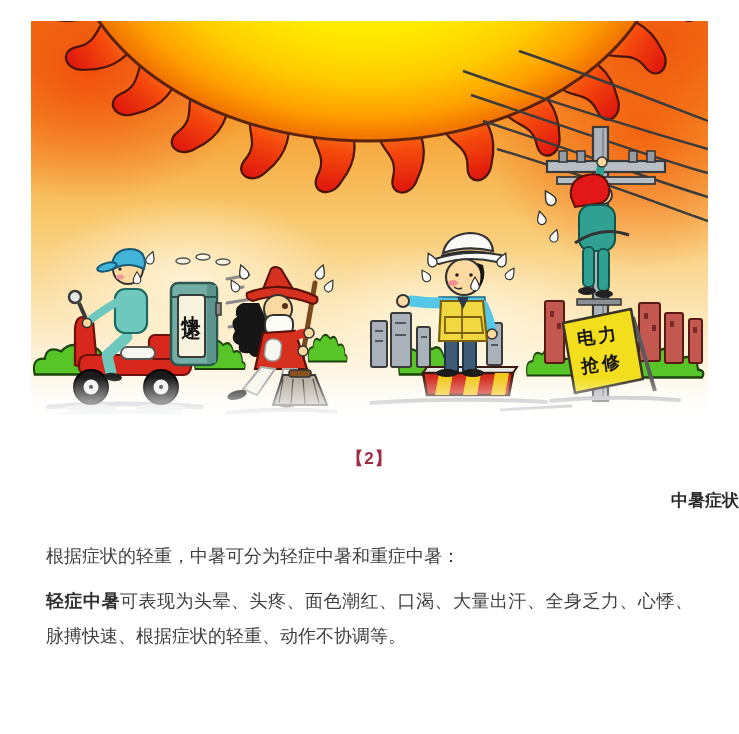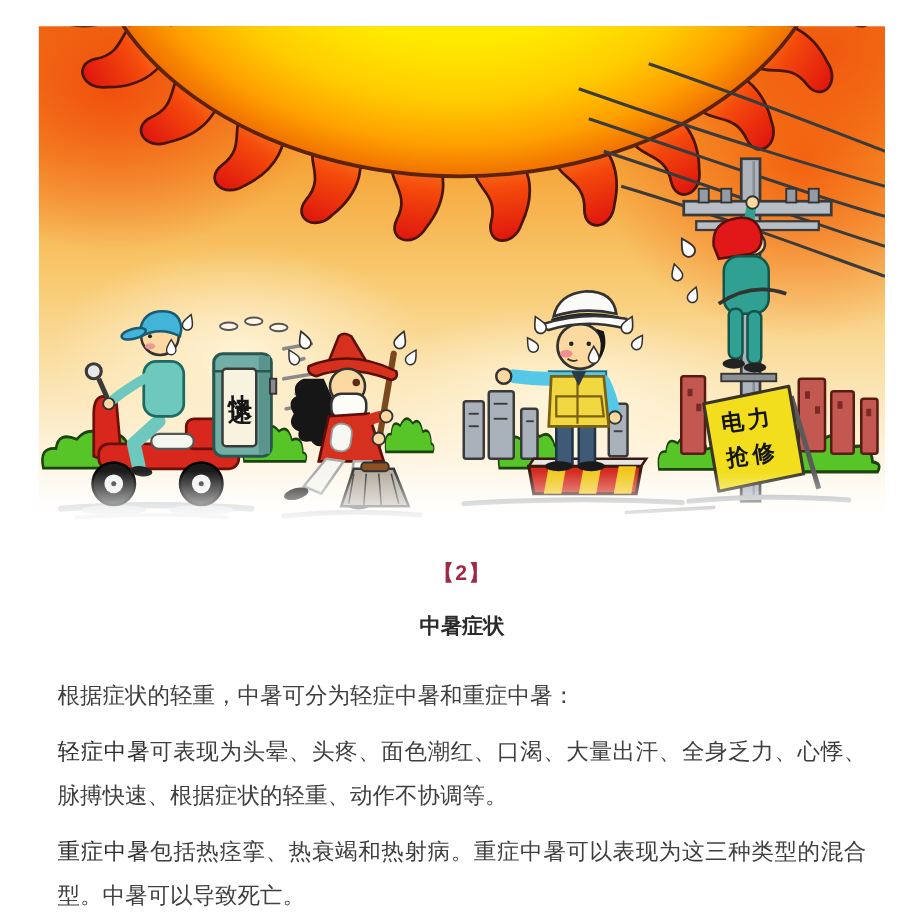--- a/index.html
+++ b/index.html
@@ -25,29 +25,29 @@
     font-size:18px; font-weight:700; color:#141414;
     line-height:28px; letter-spacing:3px; word-break:break-all; text-align:center;
   }
 
   
   .section-number {
     margin-top:26px; text-align:center;
     font-size:17px; font-weight:700; letter-spacing:1px; color:#A22945;
   }
   .section-title {
-    margin:19px 0 0; text-align:center;
+    margin:19px 0 0; text-align:right;
     font-size:17px; font-weight:700; color:#2b2b2b;
   }
   .article-body {
     margin:27px 30px 0; font-size:18px; line-height:35px; color:#3f3f3f;
     text-align:justify; text-justify:inter-ideograph;
   }
   .article-body p { margin:0 16px 10px; }
-  .article-body strong { font-weight:400; color:#2f2f2f; }
+  .article-body strong { font-weight:700; color:#2f2f2f; }
 </style>
 </head>
 <body>
 
 <div class="page">
 
   <div class="artwork">
     <svg width="677" height="400" viewBox="0 0 677 400">
       <defs>
         <linearGradient id="bgGrad" x1="0" y1="0" x2="0" y2="1">
@@ -333,16 +333,15 @@
     <div class="express-label">快递</div>
     <div class="sign-label">电力抢修</div>
   </div>
 
   <div class="section-number">【2】</div>
   <h2 class="section-title">中暑症状</h2>
 
   <div class="article-body">
     <p>根据症状的轻重，中暑可分为轻症中暑和重症中暑：</p>
     <p><strong>轻症中暑</strong><span>可表现为头晕、头疼、面色潮红、口渴、大量出汗、全身乏力、心悸、脉搏快速、根据症状的轻重、动作不协调等。</span></p>
-    <p><strong>重症中暑</strong><span>包括热痉挛、热衰竭和热射病。重症中暑可以表现为这三种类型的混合型。中暑可以导致死亡。</span></p>
   </div>
 
 </div>
 
 </body></html>

